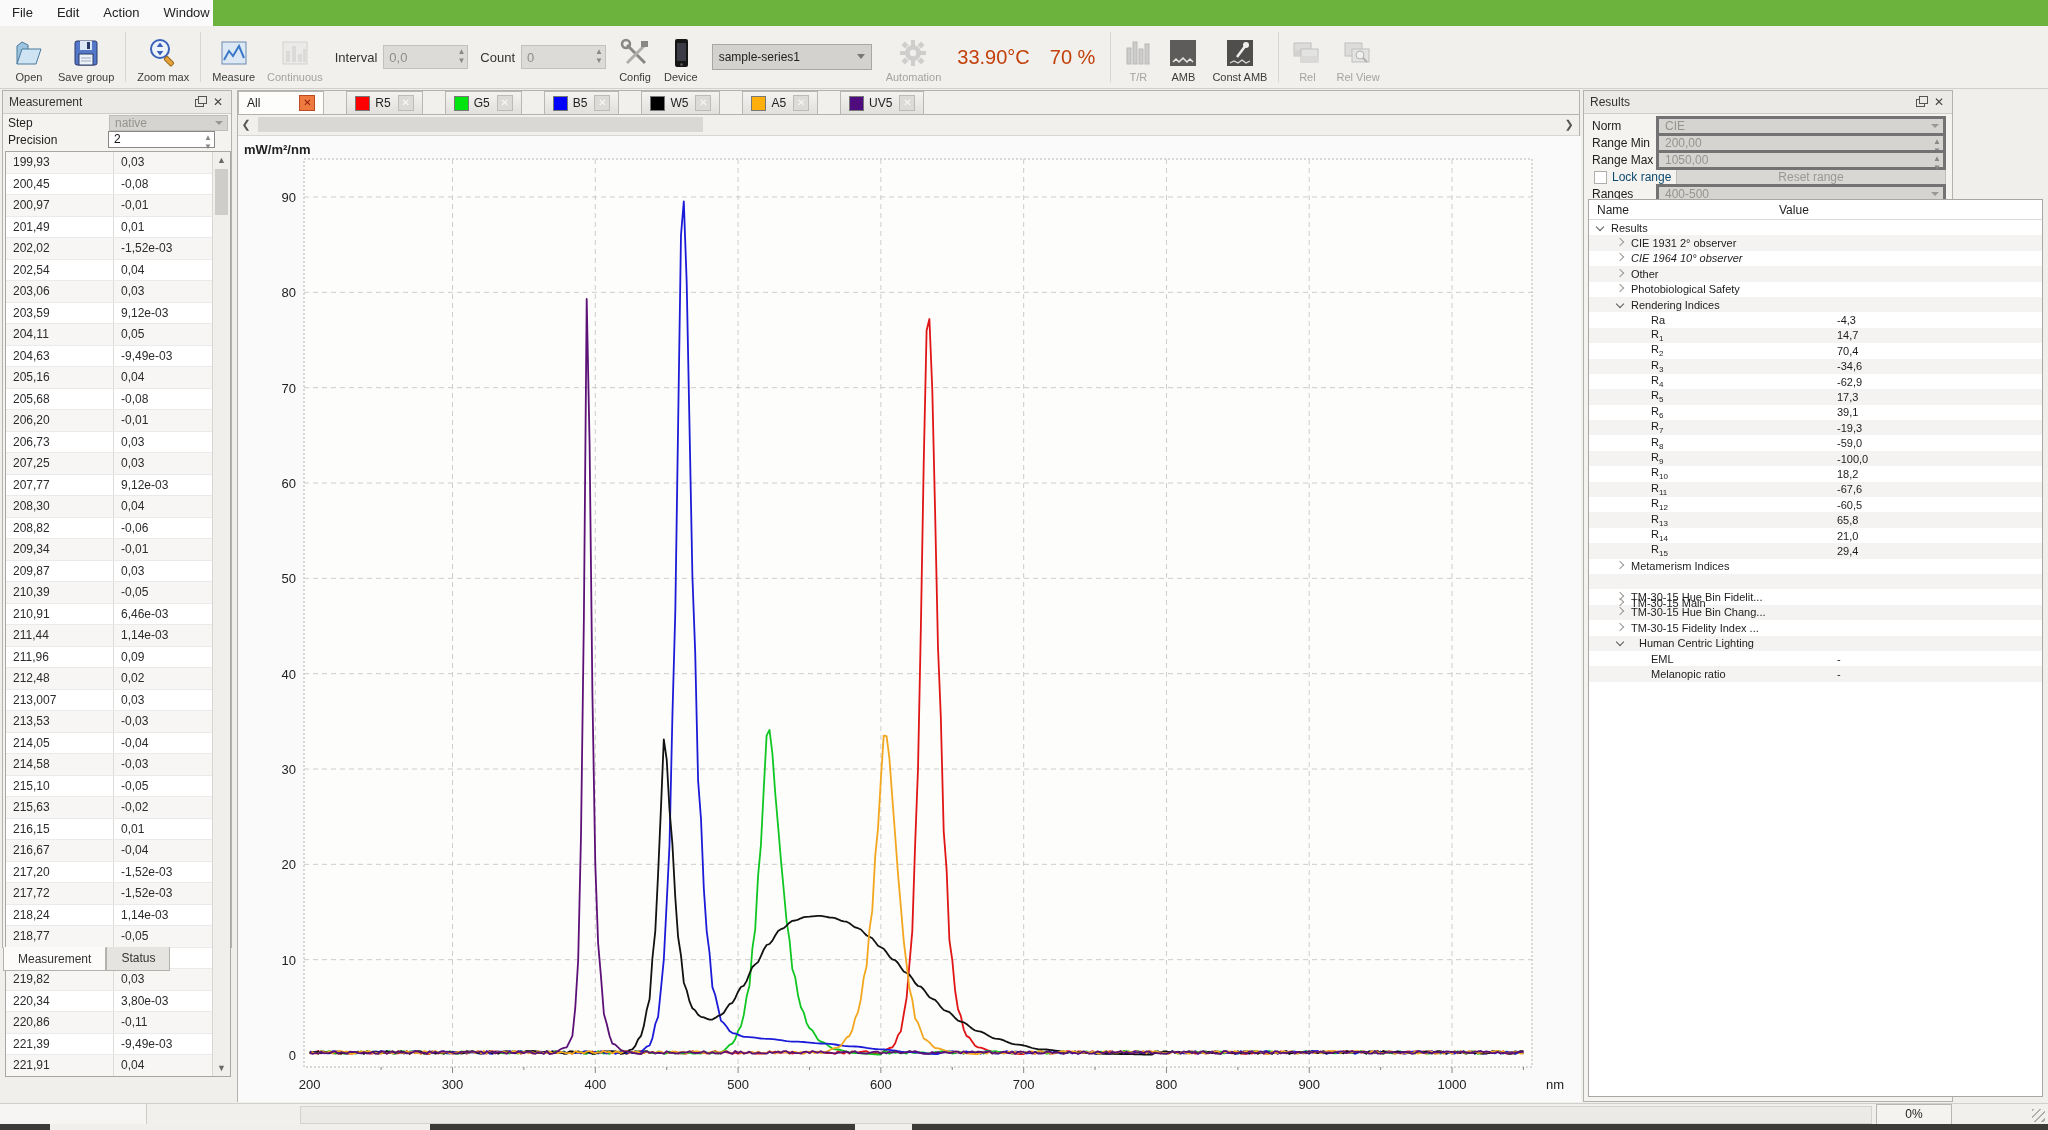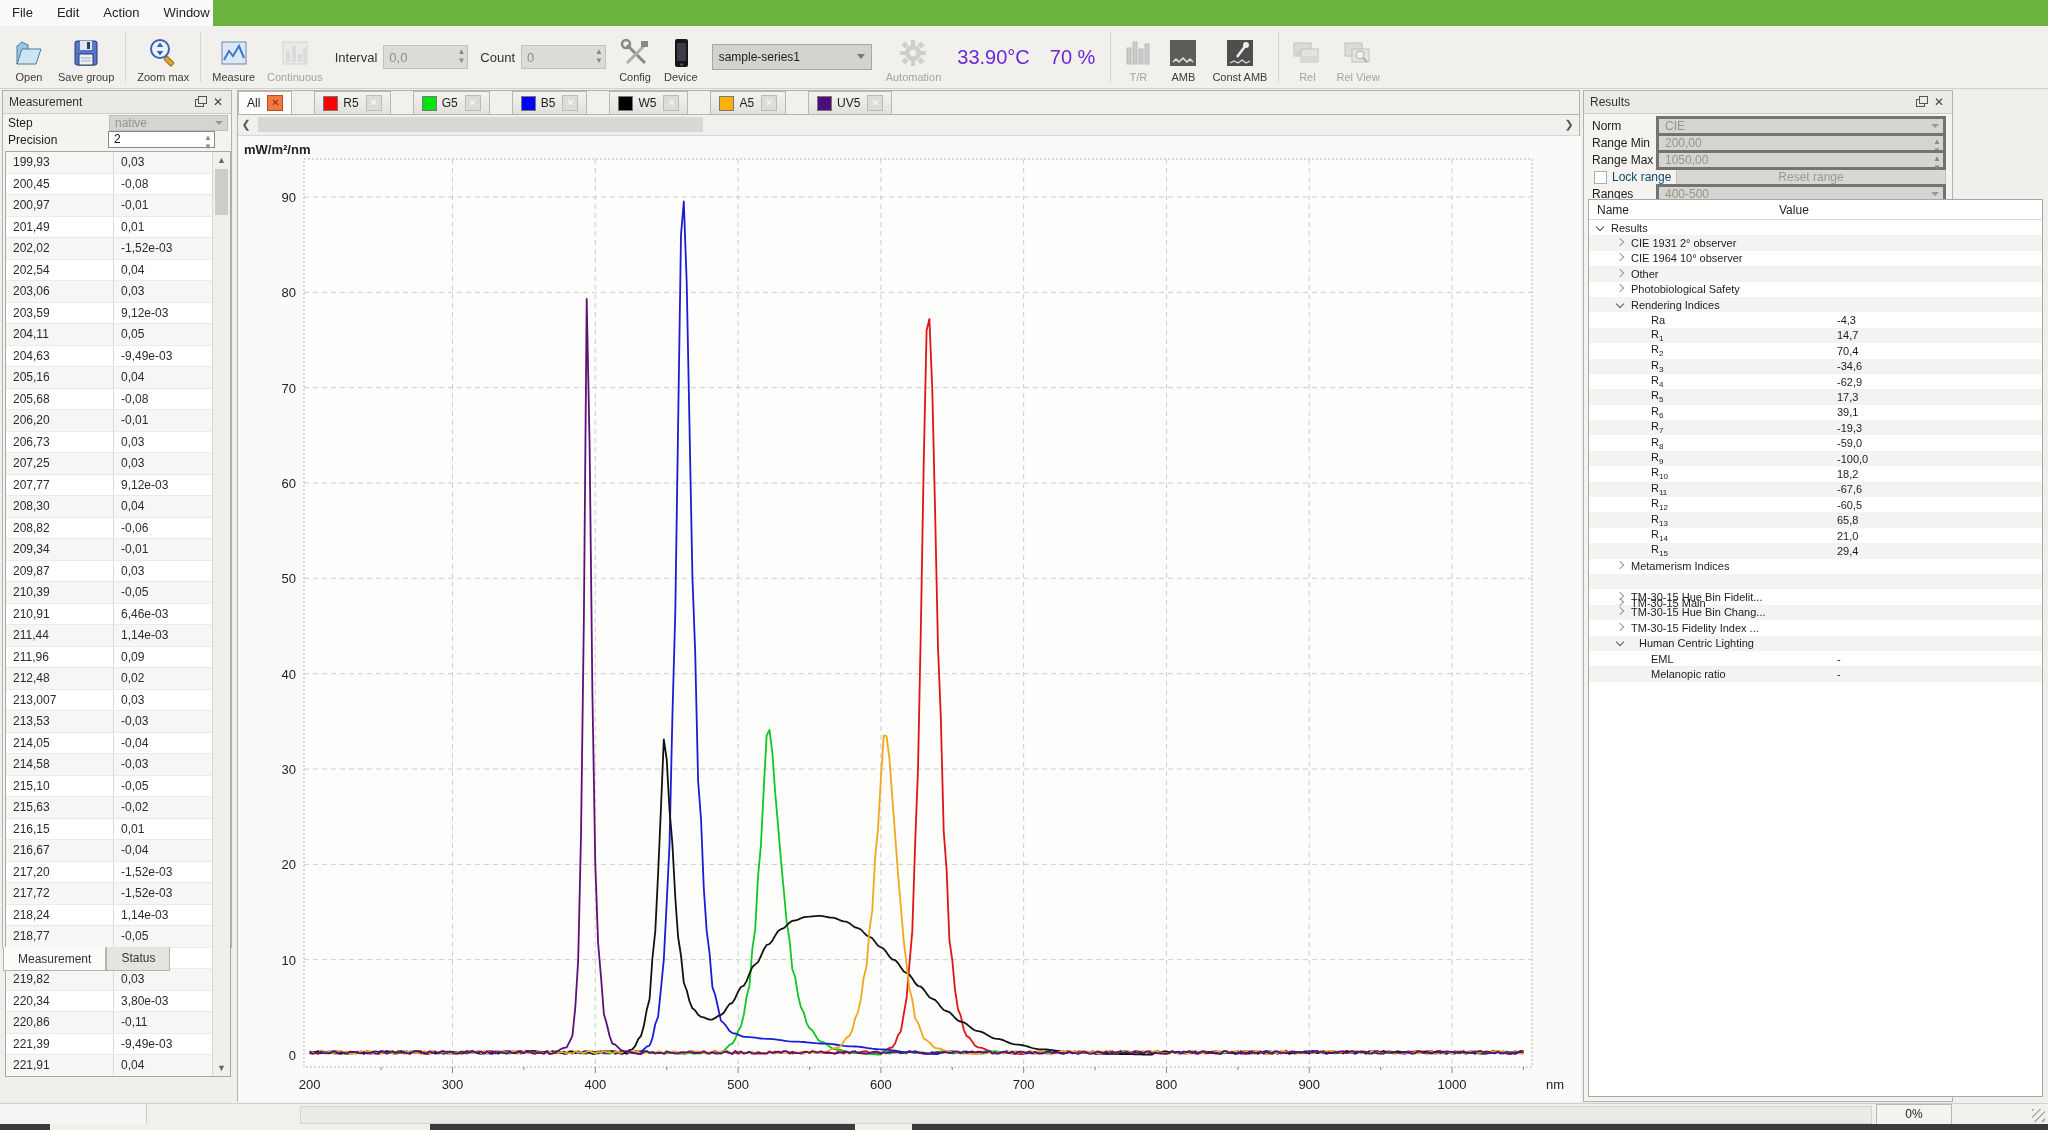--- a/index.html
+++ b/index.html
@@ -19,21 +19,21 @@
   .tbtn.disabled .tlabel{color:#a5a3a0;}
   .tbtn.disabled .ticon{opacity:.45;filter:grayscale(1);}
   .tsep{width:1px;height:50px;background:#d8d6d3;margin:0 5px;}
   .tspin{display:flex;align-items:center;margin:0 6px;font-size:13px;color:#333;}
   .tspin .spinbox{width:78px;height:22px;background:#dddbd8;border:1px solid #c3c1be;color:#8f8d8a;
                   font-size:13px;display:flex;align-items:center;padding-left:5px;margin-left:6px;position:relative;}
   .spinarrows{position:absolute;right:2px;top:1px;display:flex;flex-direction:column;line-height:9px;font-size:8px;color:#8a8886;}
   .tcombo{width:152px;height:24px;background:#d4d2cf;border:1px solid #a9a7a4;font-size:12px;color:#222;
           display:flex;align-items:center;padding-left:6px;position:relative;margin:0 8px;}
   .tcombo .caret{position:absolute;right:6px;top:9px;width:0;height:0;border-left:4px solid transparent;border-right:4px solid transparent;border-top:5px solid #7a7876;}
-  .treadout{font-size:20px;color:#6d28d9;margin:0 10px;white-space:nowrap;}
+  .treadout{font-size:20px;color:#c2410c;margin:0 10px;white-space:nowrap;}
   
   .panel{position:absolute;background:#f4f3f0;border:1px solid #b4b2af;box-sizing:border-box;}
   .ptitle{height:22px;background:#eceae7;border-bottom:1px solid #cfcdca;display:flex;align-items:center;
           font-size:12px;color:#333;padding:0 6px;}
   .ptitle .sp{flex:1;}
   .wicon{width:14px;height:14px;margin-left:4px;position:relative;color:#444;font-size:12px;line-height:14px;text-align:center;}
   .float-sq{position:absolute;left:2px;top:4px;width:7px;height:6px;border:1px solid #555;}
   .float-sq2{position:absolute;left:5px;top:1px;width:7px;height:6px;border:1px solid #555;background:#eceae7;}
   
   #measpanel{left:2px;top:90px;width:230px;height:858px;}
@@ -53,21 +53,21 @@
   .sbarrow{position:absolute;left:0;width:17px;height:16px;color:#6a6866;font-size:9px;text-align:center;line-height:16px;}
   #msbthumb{position:absolute;left:2px;top:17px;width:13px;height:46px;background:#cfcdca;}
   #meastabs{position:absolute;left:0px;bottom:-24px;display:flex;font-size:12px;}
   .btab{padding:4px 14px;background:#e6e4e1;border:1px solid #b4b2af;border-top:none;color:#333;}
   .btab.active{background:#fcfbfa;font-weight:normal;border-top:1px solid #fcfbfa;}
   
   #chartpanel{left:237px;top:90px;width:1343px;height:1012px;background:#fbfafa;}
   #ctabs{position:absolute;left:0;top:0;width:100%;height:23px;background:#f1f0ed;border-bottom:1px solid #b4b2af;display:flex;}
   .ctab{display:flex;align-items:center;height:22px;padding:0 8px;border:1px solid #b9b7b4;border-bottom:none;
         background:linear-gradient(#f4f3f1,#e2e0dd);margin-right:22px;font-size:12px;color:#222;}
-  .ctab.active{background:#fdfdfc;margin-right:22px;}
+  .ctab.active{background:#fdfdfc;margin-right:22px;gap:32px;}
   .swatch{width:13px;height:13px;margin-right:5px;border:1px solid #777;}
   .closebox{width:14px;height:14px;margin-left:7px;background:#dddbd8;border:1px solid #bdbbb8;color:#fbfafa;
             font-size:10px;line-height:13px;text-align:center;font-weight:bold;}
   .closebox.orange{background:#ee7a40;border-color:#bb4a20;color:#8d1f0a;}
   #cscroll{position:absolute;left:0;top:24px;width:100%;height:20px;background:#f1f0ed;border-bottom:1px solid #d8d6d3;}
   #cscroll .arr{position:absolute;top:0;width:16px;height:19px;color:#555;font-size:11px;text-align:center;line-height:19px;}
   #cthumb{position:absolute;left:20px;top:2px;width:445px;height:15px;background:#dad8d5;}
   #chartarea{position:absolute;left:0;top:45px;width:1343px;height:966px;}
   
   #respanel{left:1583px;top:90px;width:370px;height:1012px;}
@@ -657,21 +657,21 @@
             <span class="tval"></span>
           </div>
           <div class="trow">
             <span class="tname" style="padding-left: 26px;">
               <span class="chev closed"></span>
               <span>CIE 1931 2° observer</span>
             </span>
             <span class="tval"></span>
           </div>
           <div class="trow">
-            <span class="tname" style="padding-left: 26px;">
+            <span class="tname" style="padding-left: 26px; font-style: italic;">
               <span class="chev closed"></span>
               <span>CIE 1964 10° observer</span>
             </span>
             <span class="tval"></span>
           </div>
           <div class="trow">
             <span class="tname" style="padding-left: 26px;">
               <span class="chev closed"></span>
               <span>Other</span>
             </span>

